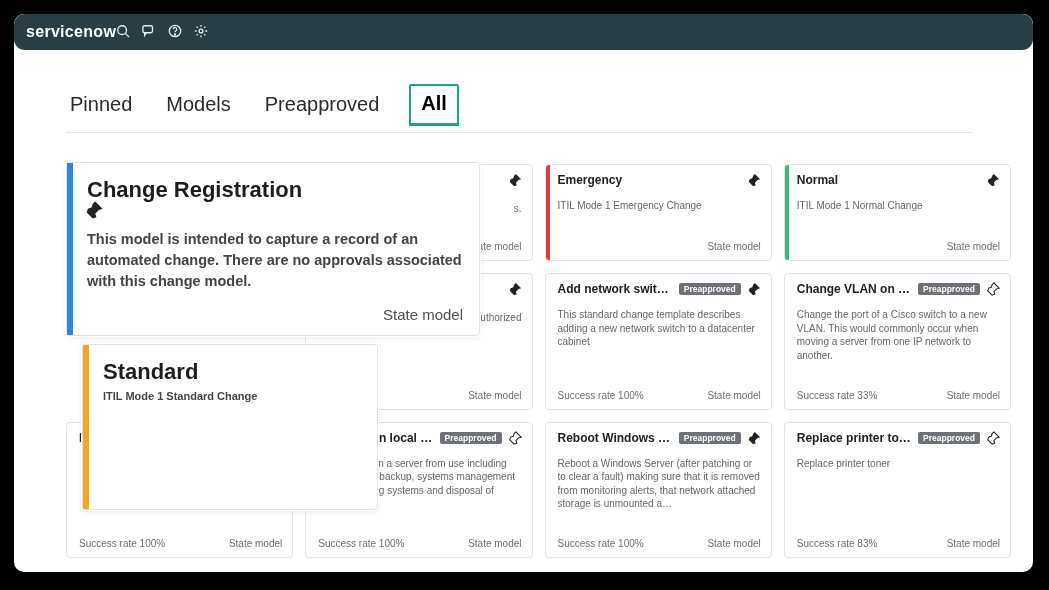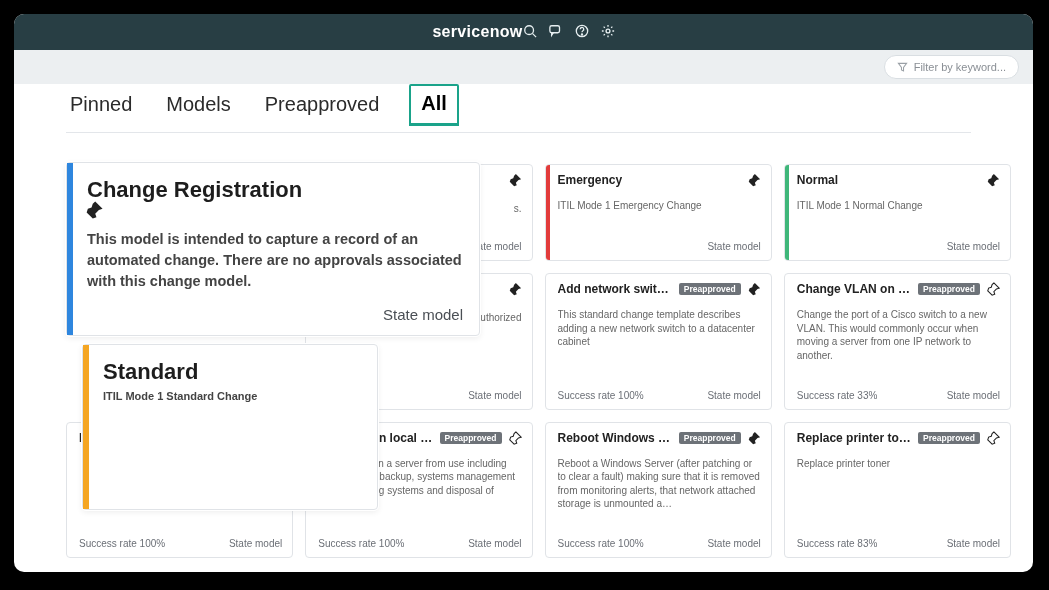--- a/index.html
+++ b/index.html
@@ -1,18 +1,18 @@
 <!DOCTYPE html>
 <html><head>
 <meta charset="utf-8">
 <style>
   * { margin: 0; padding: 0; box-sizing: border-box; }
   body { font-family: -apple-system, BlinkMacSystemFont, "Segoe UI", Arial, sans-serif; background: #000; width: 1049px; height: 590px; overflow: hidden; }
   .frame { position: absolute; left: 14px; top: 14px; right: 16px; bottom: 18px; background: #fff; border-radius: 10px; overflow: hidden; }
-  .topbar { height: 36px; background: #283e44; display: flex; align-items: center; justify-content: center; padding: 0 12px; }
+  .topbar { height: 36px; background: #283e44; display: flex; align-items: center; justify-content: flex-start; padding: 0 12px; border-radius: 11px; }
   .brand { color: #fff; font-size: 16px; font-weight: 700; letter-spacing: .3px; }
   .topicons { display: flex; gap: 12px; color: #e6eef0; }
   .topicons span { cursor: pointer; font-size: 14px; }
   .subbar { height: 34px; background: #eceff1; display: flex; justify-content: flex-end; align-items: center; padding-right: 14px; }
   .filterbox { display: flex; align-items: center; gap: 6px; background: #fff; border: 1px solid #d9dee2; border-radius: 14px; height: 24px; padding: 0 12px; font-size: 11px; color: #8a8f95; }
   .filterbox svg { width: 11px; height: 11px; fill: none; stroke: #9aa0a6; stroke-width: 1.5; }
   .content { position: absolute; left: 52px; right: 22px; top: 70px; bottom: 14px; }
   .tabs { display: flex; gap: 26px; align-items: flex-end; padding-bottom: 6px; border-bottom: 1px solid #e3e6ea; margin-right: 40px; }
   .tab { font-size: 20px; color: #2b2b2b; padding: 8px 4px 10px; cursor: pointer; }
   .tab.active { border: 2px solid #1aa38a; border-bottom: 3px solid #1aa38a; border-radius: 2px 2px 0 0; color: #000; font-weight: 600; padding: 6px 10px 8px; }
@@ -66,28 +66,20 @@
             <path d="M6 6a2 2 0 1 1 3 1.7c-.8.5-1 1-1 1.8"></path>
             <circle cx="8" cy="12" r=".6" fill="#e6eef0"></circle>
           </svg></span>
       <span><svg viewBox="0 0 16 16" width="14" height="14" fill="none" stroke="#e6eef0" stroke-width="1.5">
             <circle cx="8" cy="8" r="2.2"></circle>
             <path d="M8 1v2M8 13v2M1 8h2M13 8h2M3 3l1.4 1.4M11.6 11.6L13 13M13 3l-1.4 1.4M4.4 11.6L3 13"></path>
           </svg></span>
     </div>
   </div>
 
-  <div class="subbar">
-    <div class="filterbox">
-      <svg viewBox="0 0 16 16">
-          <path d="M2 2h12l-4.5 6v5l-3-1.5V8z"></path>
-        </svg>
-      <span>Filter by keyword...</span>
-    </div>
-  </div>
 
   <div class="content">
     <div class="tabs">
       <div class="tab">Pinned</div>
       <div class="tab">Models</div>
       <div class="tab">Preapproved</div>
       <div class="tab active">All</div>
     </div>
 
     <div class="grid">

